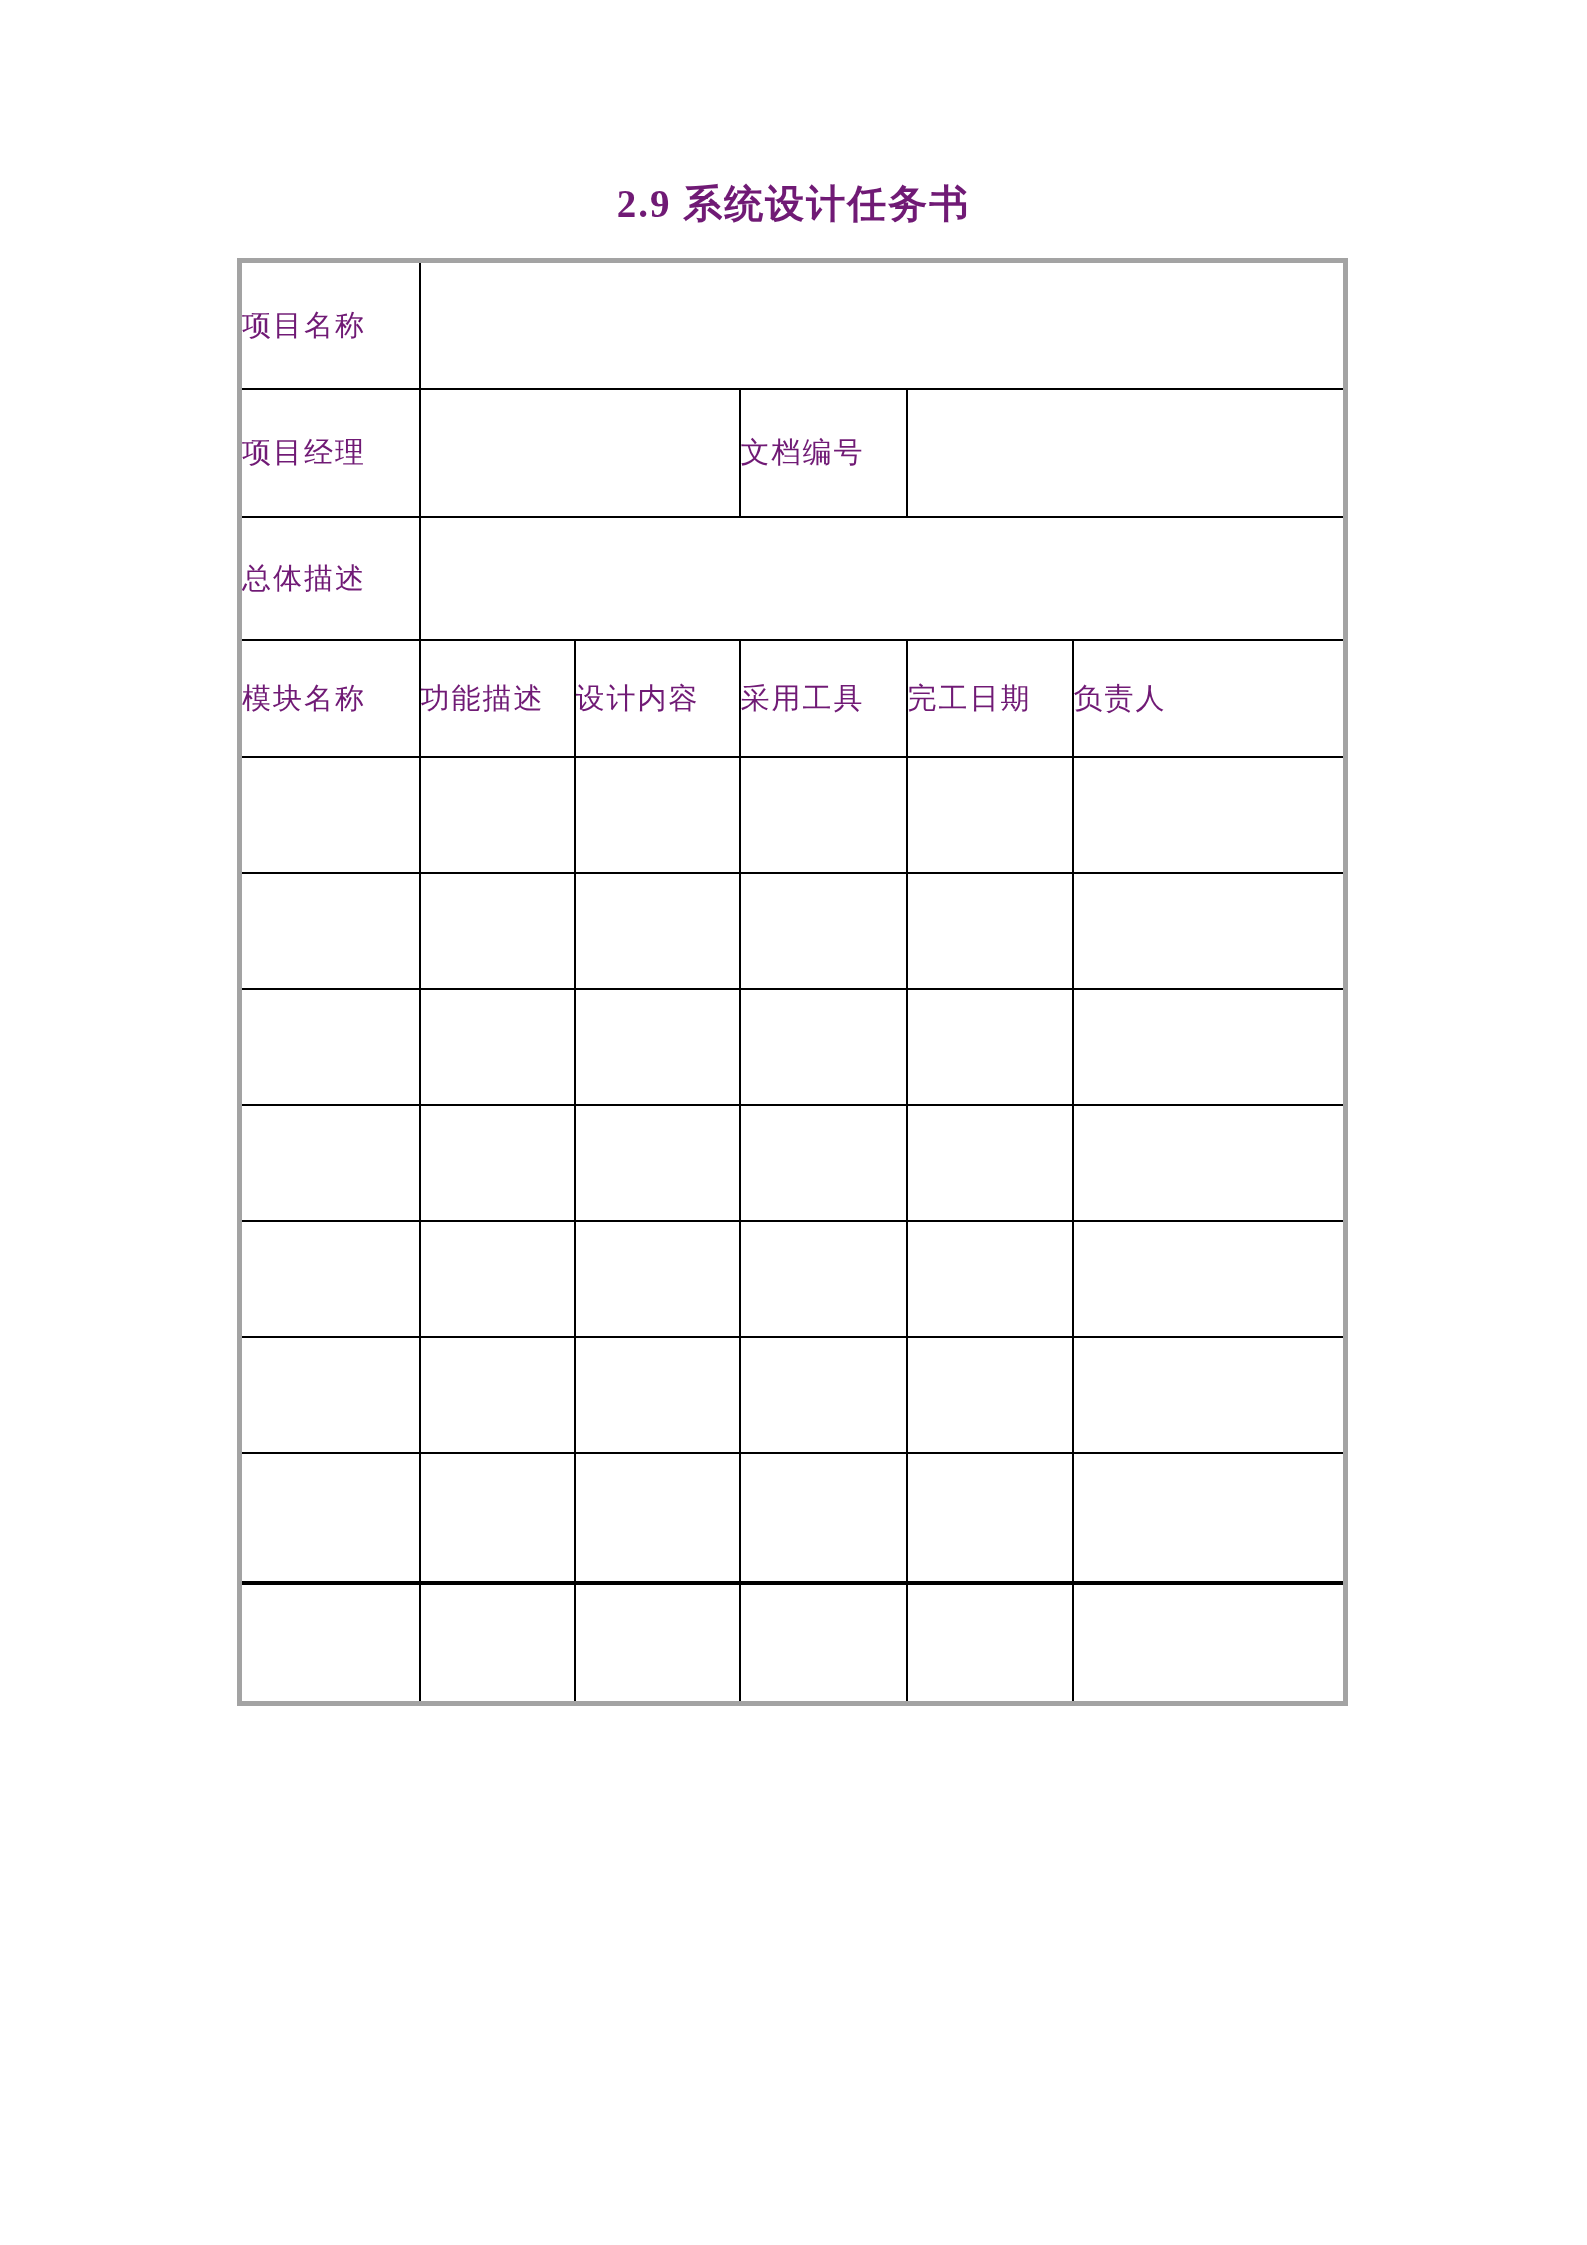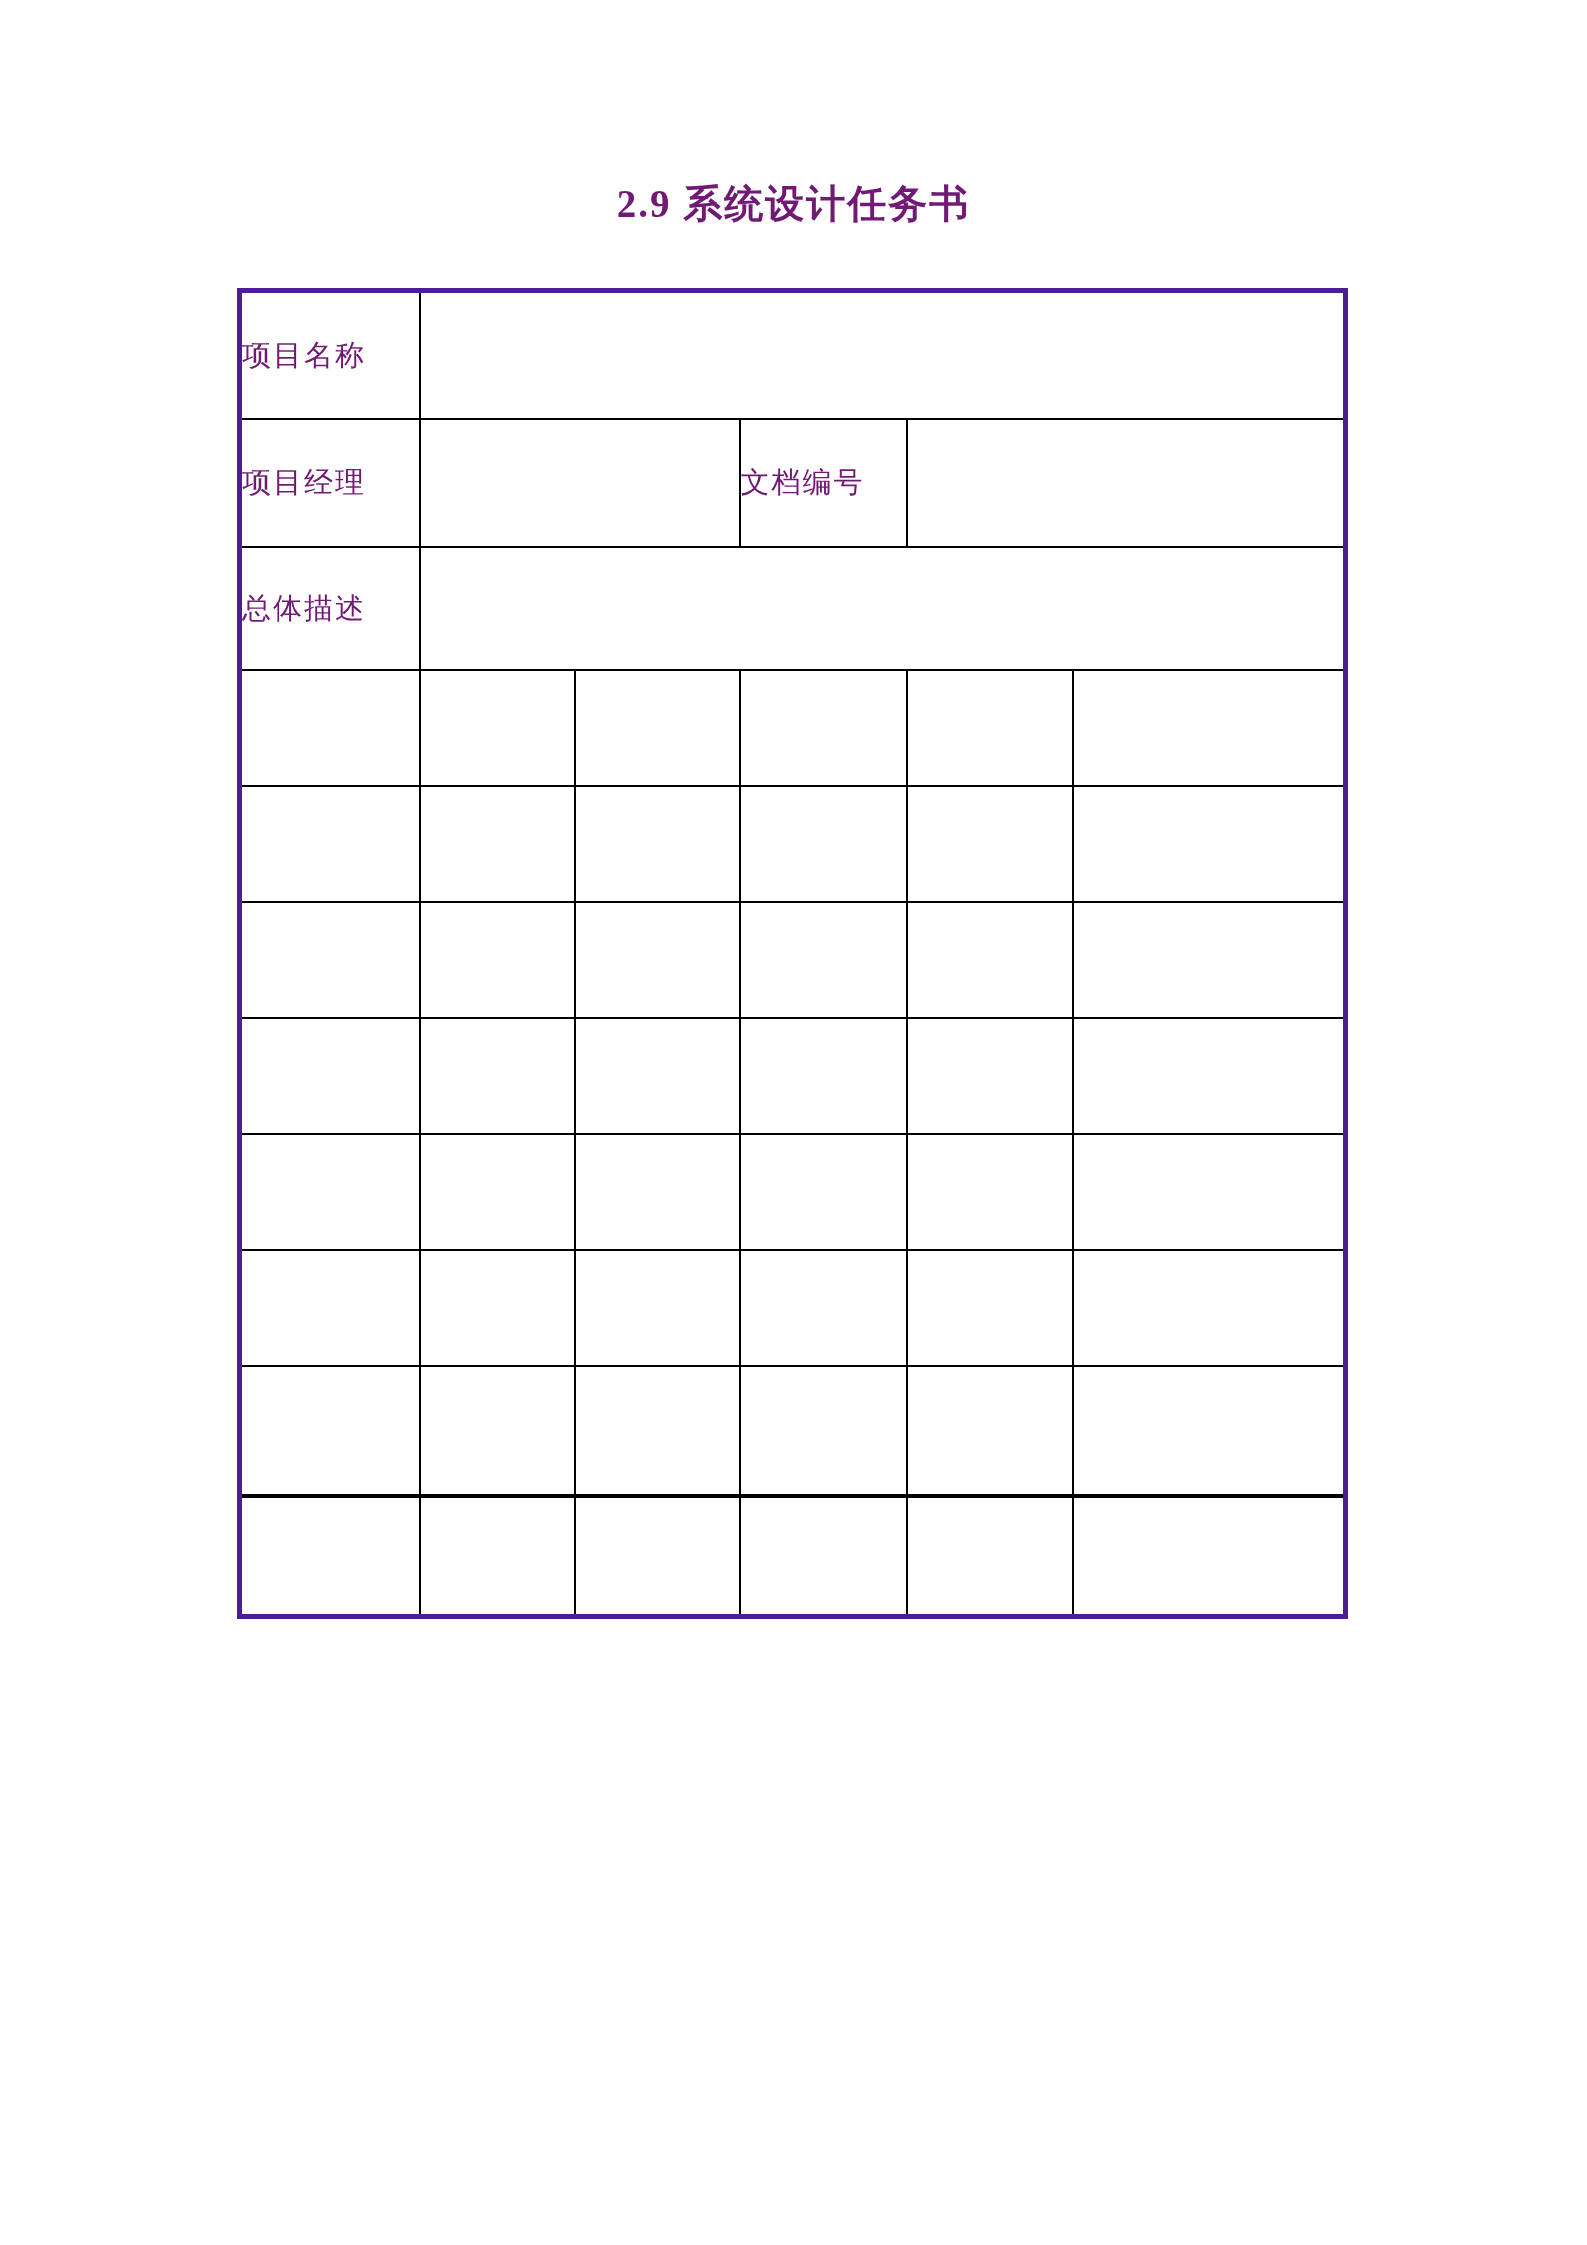--- a/index.html
+++ b/index.html
@@ -15,25 +15,25 @@
     position:absolute;
     top:180px;left:0;width:100%;
     text-align:center;
     font-size:39px;
     font-weight:bold;
     letter-spacing:2px;
     line-height:48px;
   }
   table.doc-table{
     position:absolute;
-    left:237px;top:288px;
+    left:237px;top:258px;
     width:1106px;
     border-collapse:collapse;
     table-layout:fixed;
-    border:5px solid #4c1d95;
+    border:5px solid #a3a3a3;
     padding-left:40px;
   }
   table.doc-table td{
     border:2px solid #000000;
     padding:0;
     font-size:29px;
     letter-spacing:2px;
     vertical-align:middle;
     background:#ffffff;
     overflow:hidden;
@@ -90,20 +90,28 @@
         <td colspan="2"></td>
         <td class="label-cell">文档编号</td>
         <td colspan="2"></td>
       </tr>
 
       <tr class="r-overview">
         <td class="label-cell">总体描述</td>
         <td colspan="5"></td>
       </tr>
 
+      <tr class="r-header">
+        <td class="label-cell">模块名称</td>
+        <td class="label-cell">功能描述</td>
+        <td class="label-cell">设计内容</td>
+        <td class="label-cell">采用工具</td>
+        <td class="label-cell">完工日期</td>
+        <td class="label-cell">负责人</td>
+      </tr>
     </tbody>
 
     <tbody>
         <tr class="data-row">
           <td></td>
           <td></td>
           <td></td>
           <td></td>
           <td></td>
           <td></td>

